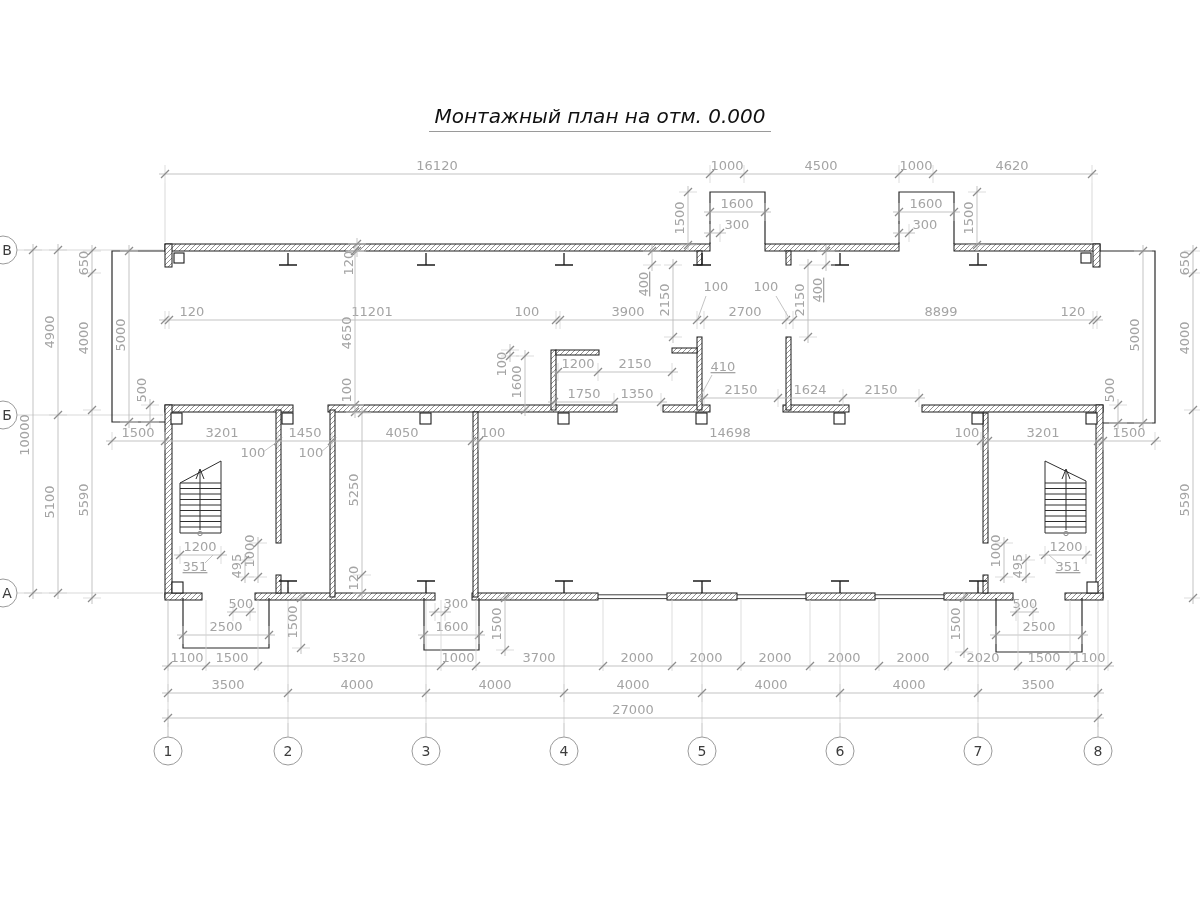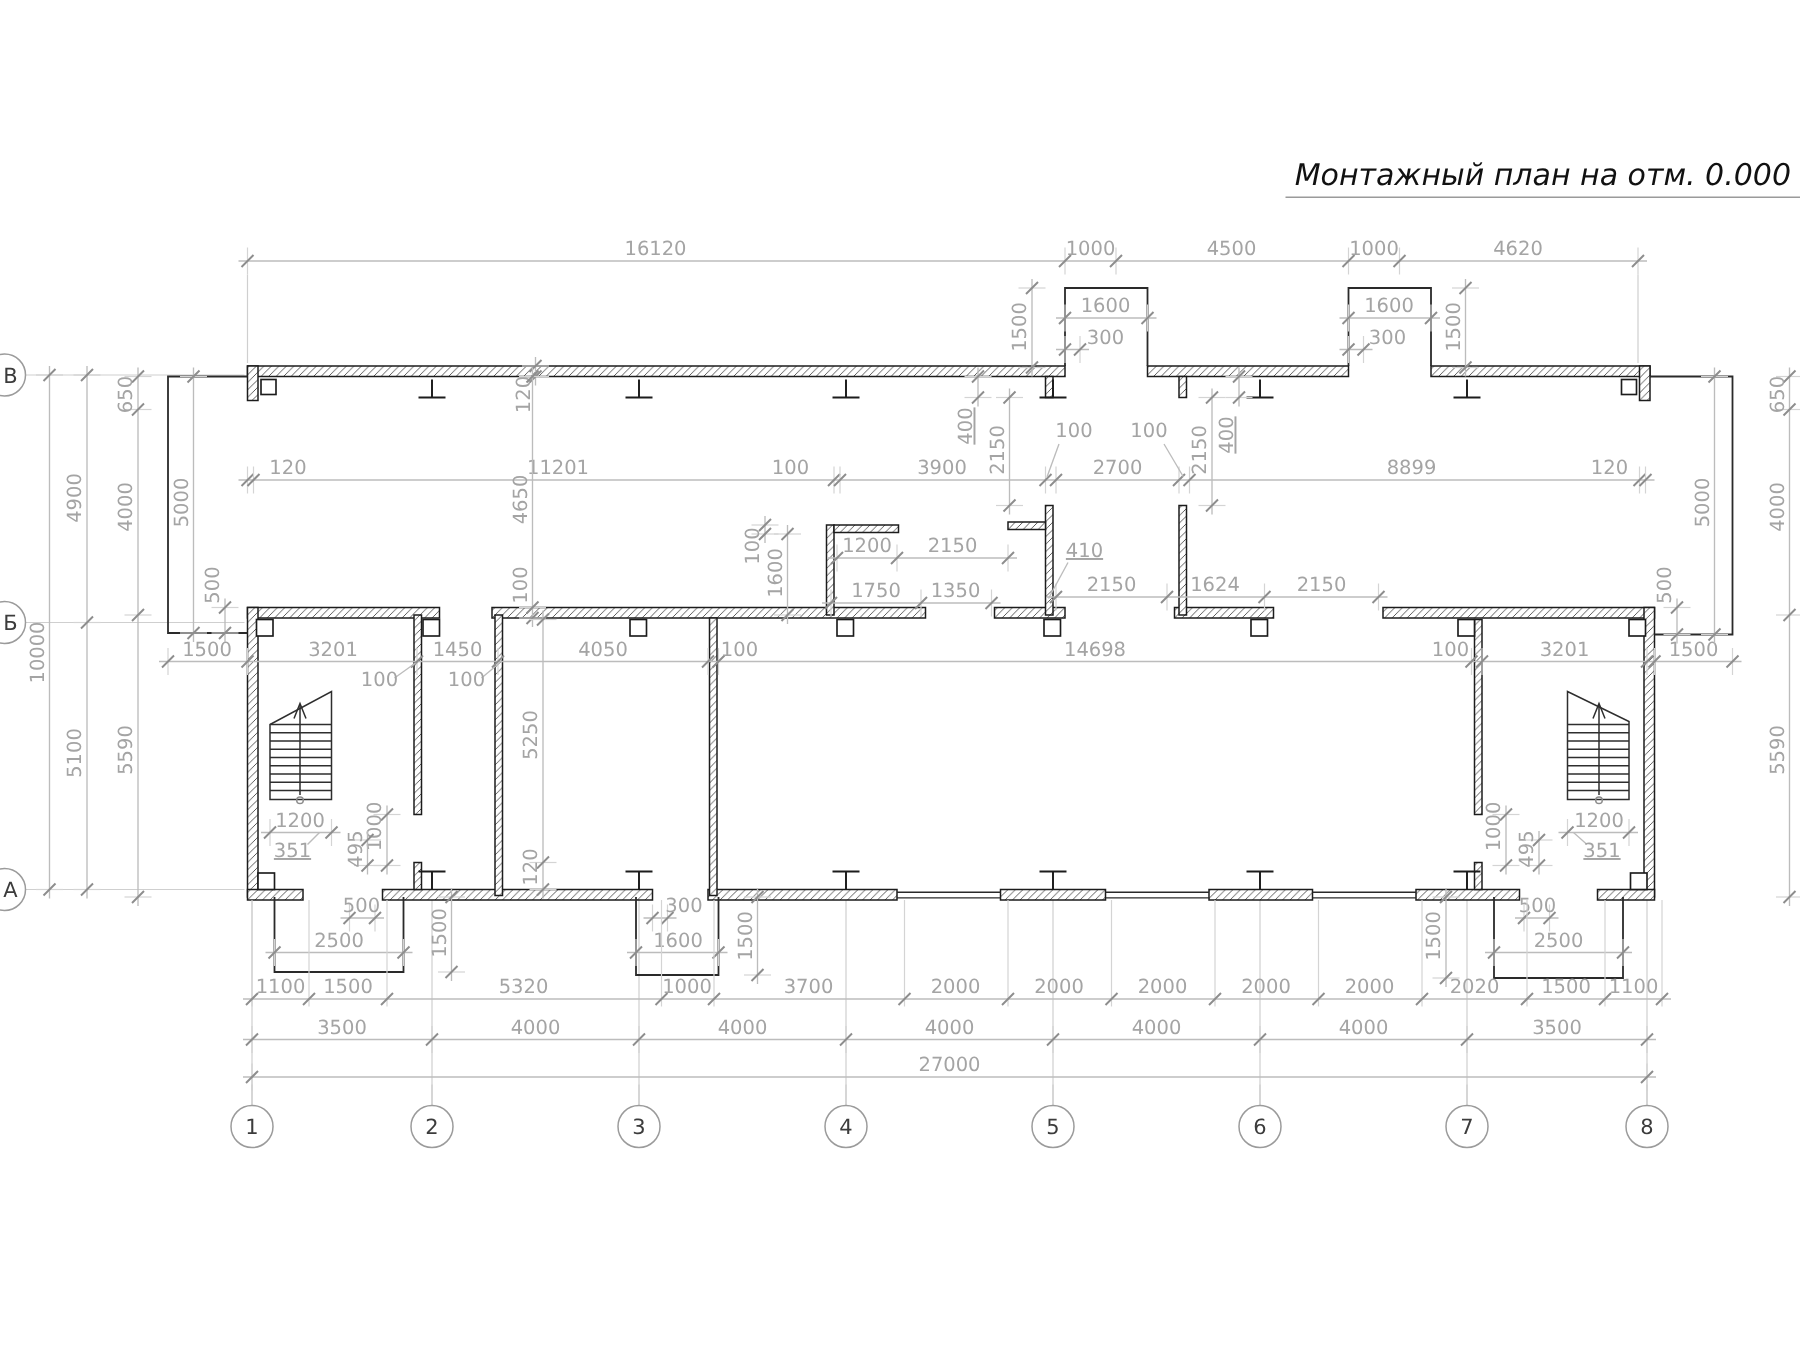--- a/index.html
+++ b/index.html
@@ -8,21 +8,21 @@
     --dimline:#bcbcbc;
     --tick:#8d8d8d;
     --dimtext:#a4a4a4;
     --grid:#cfcfcf;
     --bubble:#9b9b9b;
     --bubbletext:#3c3c3c;
   }
   html,body{margin:0;padding:0;background:#ffffff;}
   #stage{position:relative;width:1200px;height:900px;background:#fff;overflow:hidden;
          font-family:"DejaVu Sans","Liberation Sans",sans-serif;}
-  #drawing-title{position:absolute;left:0;top:104px;width:1200px;text-align:right;pointer-events:none;}
+  #drawing-title{position:absolute;left:0;top:104px;width:1200px;text-align:center;pointer-events:none;}
   #drawing-title span{display:inline-block;font-size:20px;font-style:italic;font-weight:500;color:#111;
          border-bottom:1.2px solid #9a9a9a;padding:0 6px 3px 6px;}
   svg{position:absolute;left:0;top:0;}
   .wall{fill:url(#hatch);stroke:var(--wall);stroke-width:1;}
   .sq{fill:#ffffff;stroke:var(--wall);stroke-width:1.1;}
   .thinln{stroke:var(--thin);stroke-width:1.2;fill:none;}
   .winln{stroke:var(--thin);stroke-width:0.9;fill:none;}
   .ib{stroke:var(--wall);stroke-width:1.3;fill:none;}
   .stair{stroke:#2e2e2e;stroke-width:1;fill:none;}
   .gridln{stroke:var(--grid);stroke-width:0.8;fill:none;}

